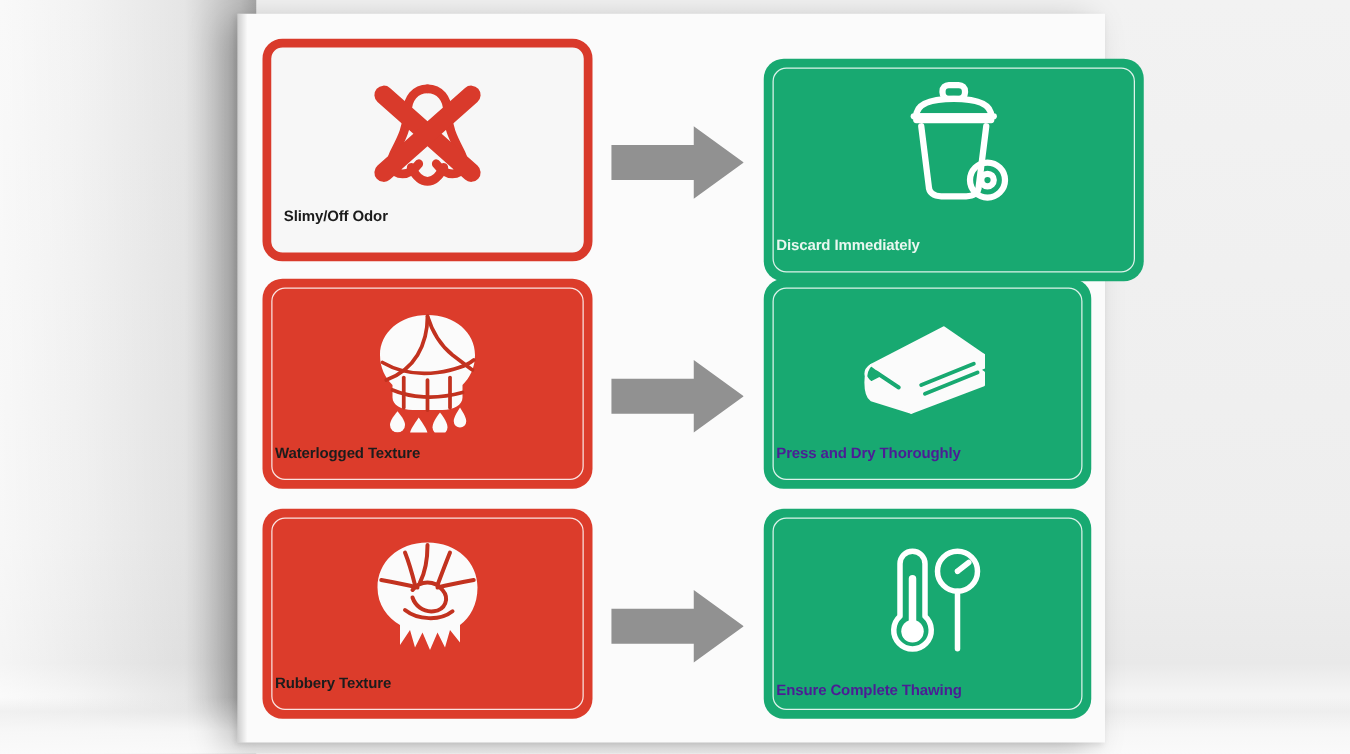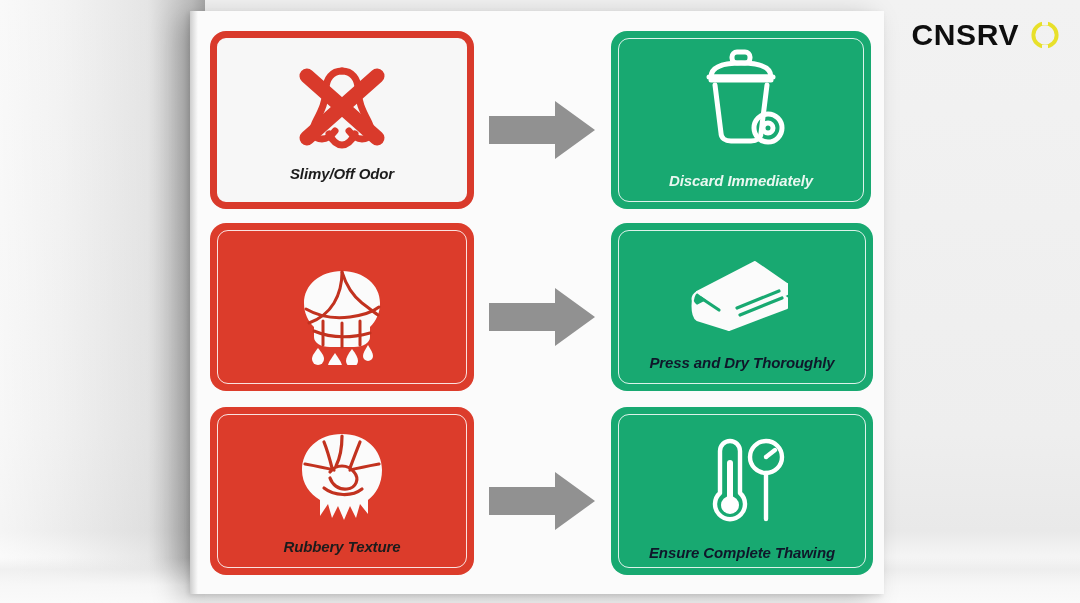--- a/index.html
+++ b/index.html
@@ -101,29 +101,27 @@
     flex: 1 1 auto;
     display: flex;
     align-items: center;
     justify-content: center;
     padding-top: 12px;
     box-sizing: border-box;
   }
   .card-label {
     position: relative;
     width: 100%;
-    text-align: center;
     font-weight: bold;
-    font-size: 15px;
+    font-size: 12px;
     line-height: 21px;
     letter-spacing: -0.1px;
     padding: 0 10px 18px 10px;
     box-sizing: border-box;
     color: #1c1c1c;
-    font-style: italic;
   }
   .card-label.two-line { padding-bottom: 12px; }
 
   
   .card.red-outline {
     background: #f7f7f7;
     border: 7px solid #d93a2b;
   }
   .card.red-outline .inner-rule { border: 0; }
 
@@ -134,21 +132,21 @@
   }
   .card.red-solid .inner-rule { border: 1.5px solid rgba(255,255,255,0.85); }
   .card.red-solid .card-label { color: #1c1c1c; }
 
   
   .card.green {
     background: #18a971;
     border: 0;
   }
   .card.green .inner-rule { border: 1.5px solid rgba(255,255,255,0.85); }
-  .card.green .card-label { color: #0f172a; }
+  .card.green .card-label { color: #4c1d95; }
 
   
   .arrow {
     position: absolute;
     width: 106px;
     height: 60px;
   }
   .arrow svg { display: block; }
 
   
@@ -197,21 +195,21 @@
         </div>
         <div class="card-label">Slimy/Off Odor</div>
       </div>
 
       <div class="arrow" style="left:299px; top:89px;">
         <svg width="106" height="60" viewBox="0 0 106 60" aria-hidden="true">
           <path d="M0 16 L66 16 L66 1 L106 30 L66 59 L66 44 L0 44 Z" fill="#919191"></path>
         </svg>
       </div>
 
-      <div class="card green" style="left:421px; top:20px; width:260px; height:178px;gap:20px;">
+      <div class="card green" style="left:421px; top:36px; width:304px; height:178px;gap:20px;">
         <div class="inner-rule"></div>
         <div class="card-icon">
           <svg width="104" height="104" viewBox="0 0 104 104" aria-hidden="true">
             <g fill="none" stroke="#ffffff" stroke-width="5" stroke-linecap="round" stroke-linejoin="round">
               <rect x="43" y="7" width="18" height="11" rx="5"></rect>
               <path d="M22 32 C22 24 30 18 52 18 C74 18 82 24 82 32 Z"></path>
               <line x1="20" y1="32" x2="84" y2="32"></line>
               <path d="M26 40 L32 88 C32 93 36 96 42 96 L62 96 C68 96 72 93 72 88 L78 40"></path>
               <path d="M22 35 L82 35"></path>
               <circle cx="79" cy="83" r="14"></circle>
@@ -240,20 +238,21 @@
               <path d="M70 60 L70 84"></path>
             </g>
             <g fill="#fbfbfb">
               <path d="M28 87 c4 5 6 8 6 11 a6 6 0 0 1 -12 0 c0 -3 2 -6 6 -11 z"></path>
               <path d="M45 92 c4 6 7 10 7 13 a7 7 0 0 1 -14 0 c0 -3 3 -7 7 -13 z"></path>
               <path d="M62 88 c4 5 6 9 6 12 a6 6 0 0 1 -12 0 c0 -3 2 -7 6 -12 z"></path>
               <path d="M78 84 c3 5 5 8 5 11 a5 5 0 0 1 -10 0 c0 -3 2 -6 5 -11 z"></path>
             </g>
           </svg>
         </div>
+        <div class="card-label">Waterlogged Texture</div>
       </div>
 
       <div class="arrow" style="left:299px; top:276px;">
         <svg width="106" height="60" viewBox="0 0 106 60" aria-hidden="true">
           <path d="M0 16 L66 16 L66 1 L106 30 L66 59 L66 44 L0 44 Z" fill="#919191"></path>
         </svg>
       </div>
 
       <div class="card green" style="left:421px; top:212px; width:262px; height:168px;">
         <div class="inner-rule"></div>
@@ -320,23 +319,14 @@
         </div>
         <div class="card-label two-line">
           <div>Ensure Complete Thawing</div>
         </div>
       </div>
 
     </div>
   </div>
   <div id="board-edge"></div>
 
-  <div id="logo">
-    <span class="logo-text">CNSRV</span>
-    <svg class="logo-mark" viewBox="0 0 40 40" aria-hidden="true">
-      <path d="M20 4.5 a15.5 15.5 0 0 0 0 31" fill="none" stroke="#e8e02a" stroke-width="5.2" stroke-linecap="round"></path>
-      <path d="M20 4.5 a15.5 15.5 0 0 1 0 31" fill="none" stroke="#e8e02a" stroke-width="5.2" stroke-linecap="round"></path>
-      <rect x="16" y="0" width="8" height="7" fill="#f2f2f2"></rect>
-      <rect x="16" y="33" width="8" height="7" fill="#f2f2f2"></rect>
-    </svg>
-  </div>
 
 </div>
 
 </body></html>

